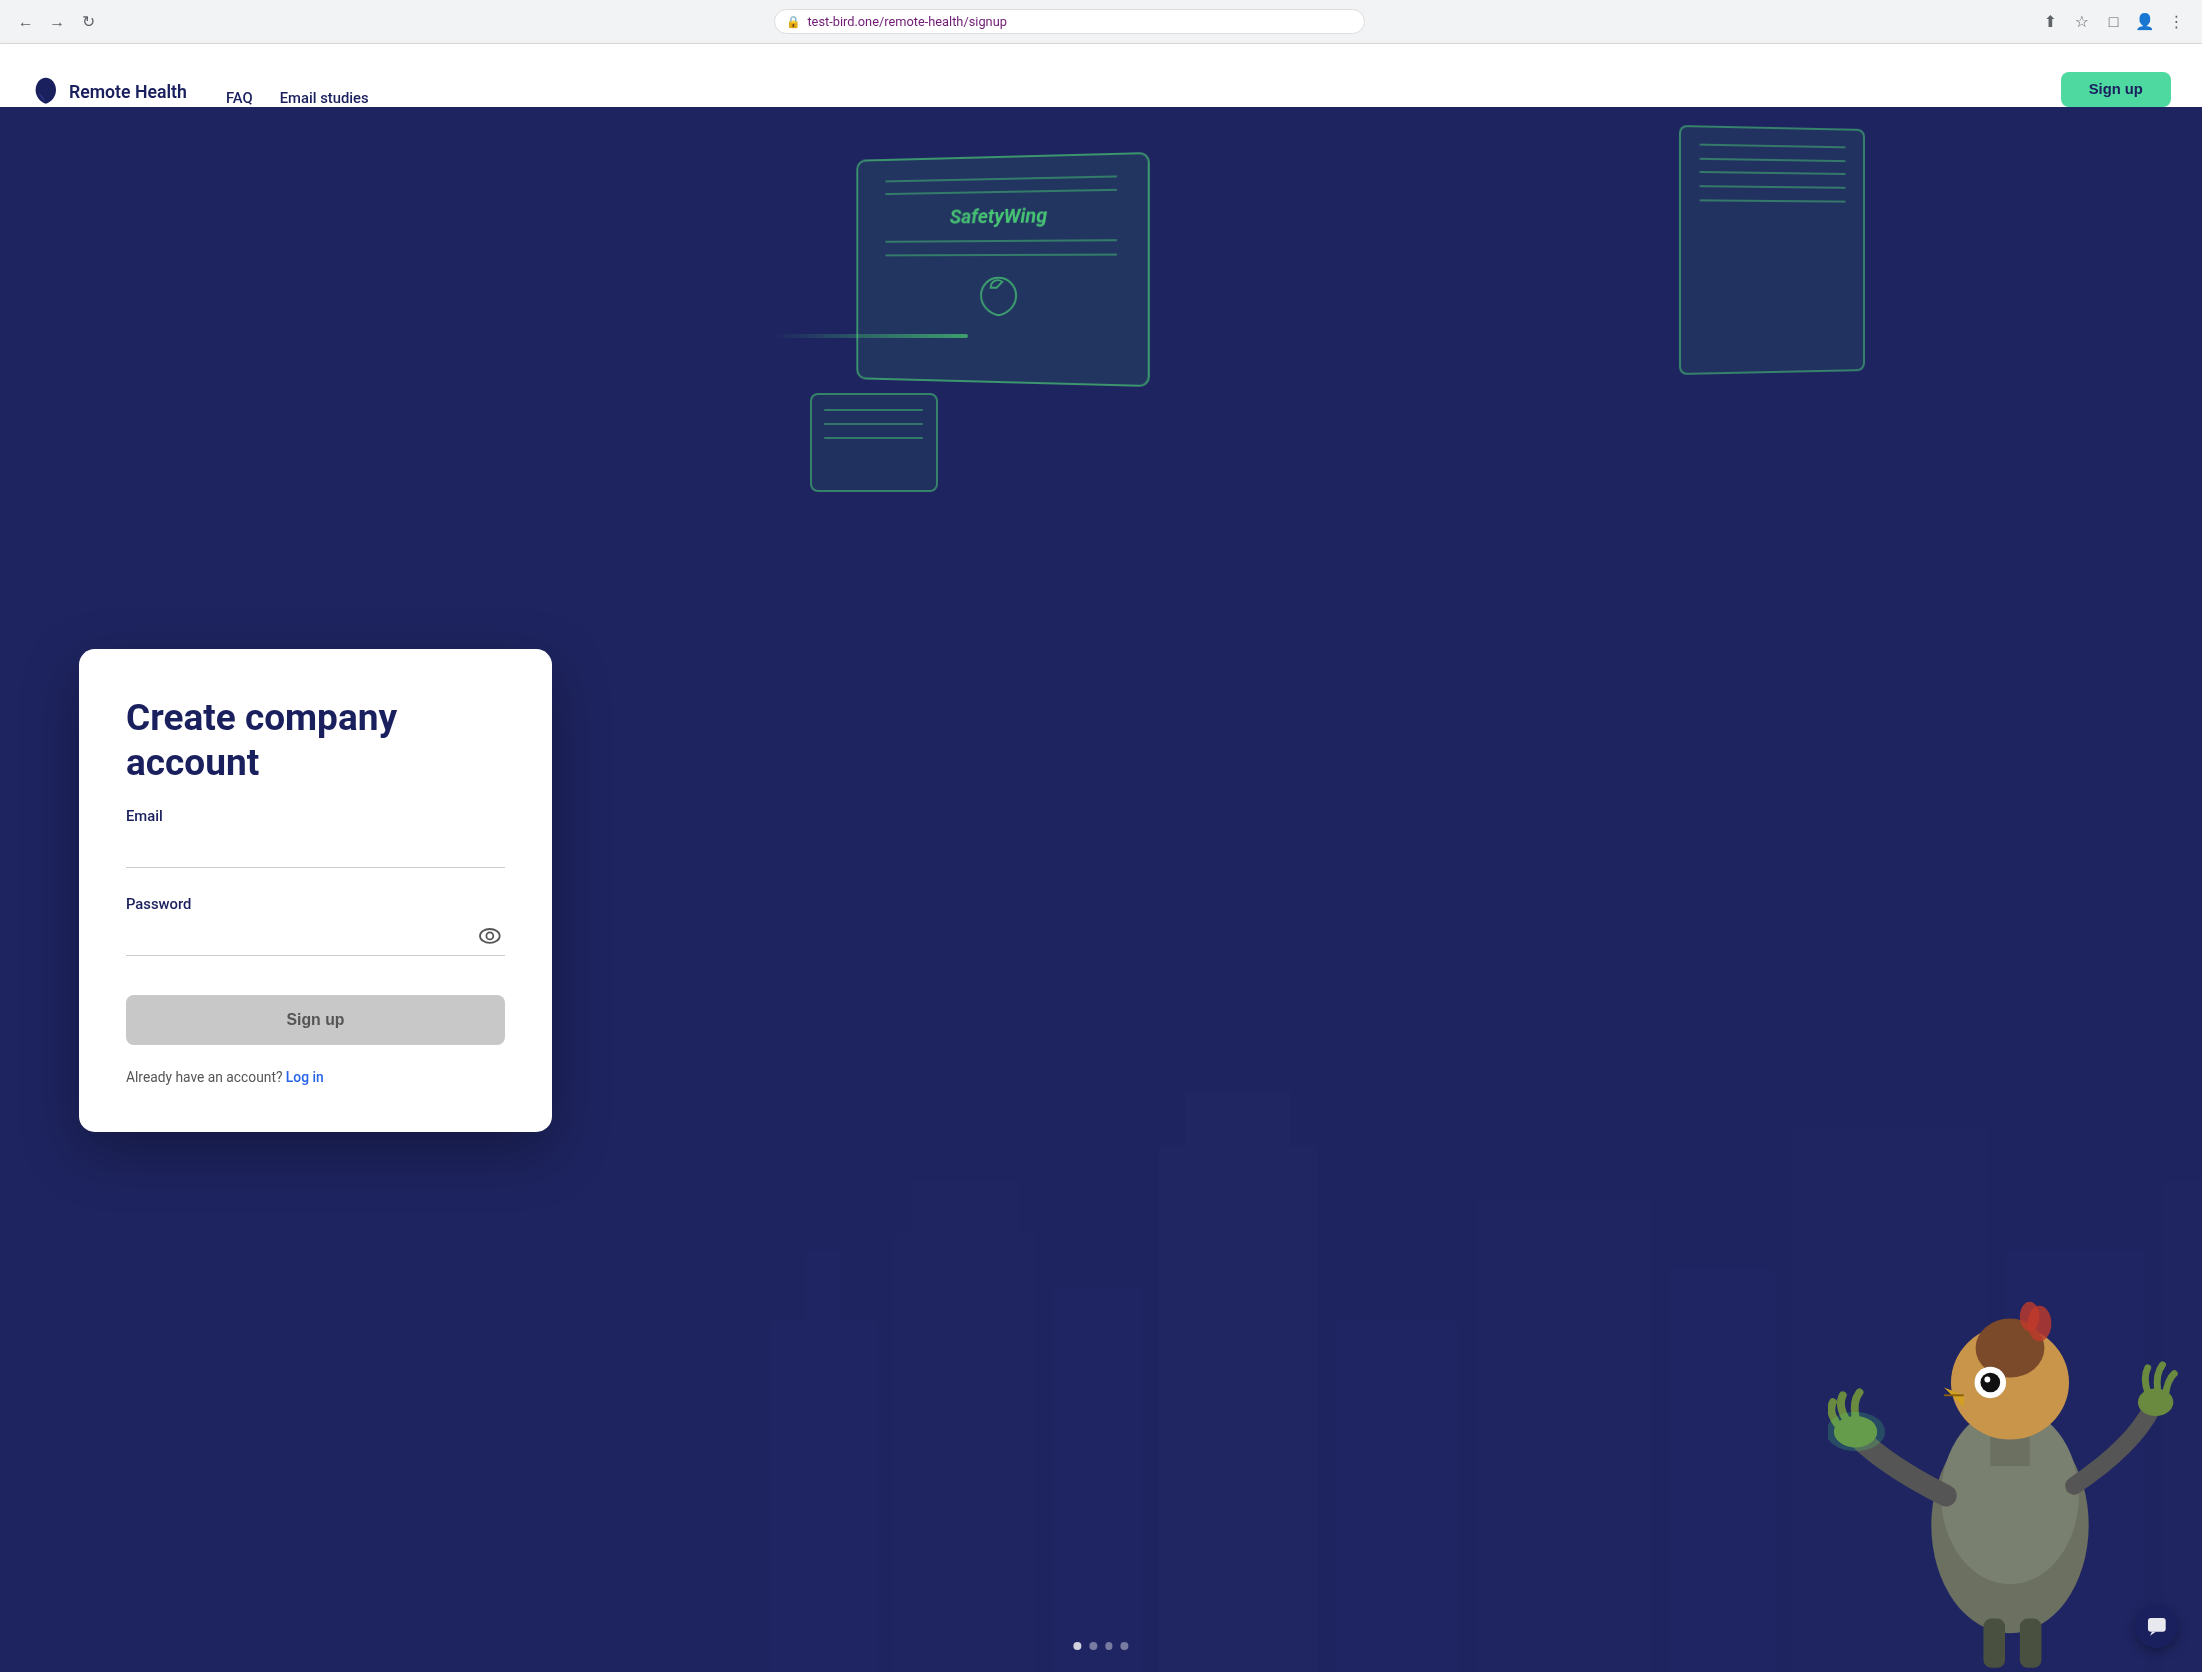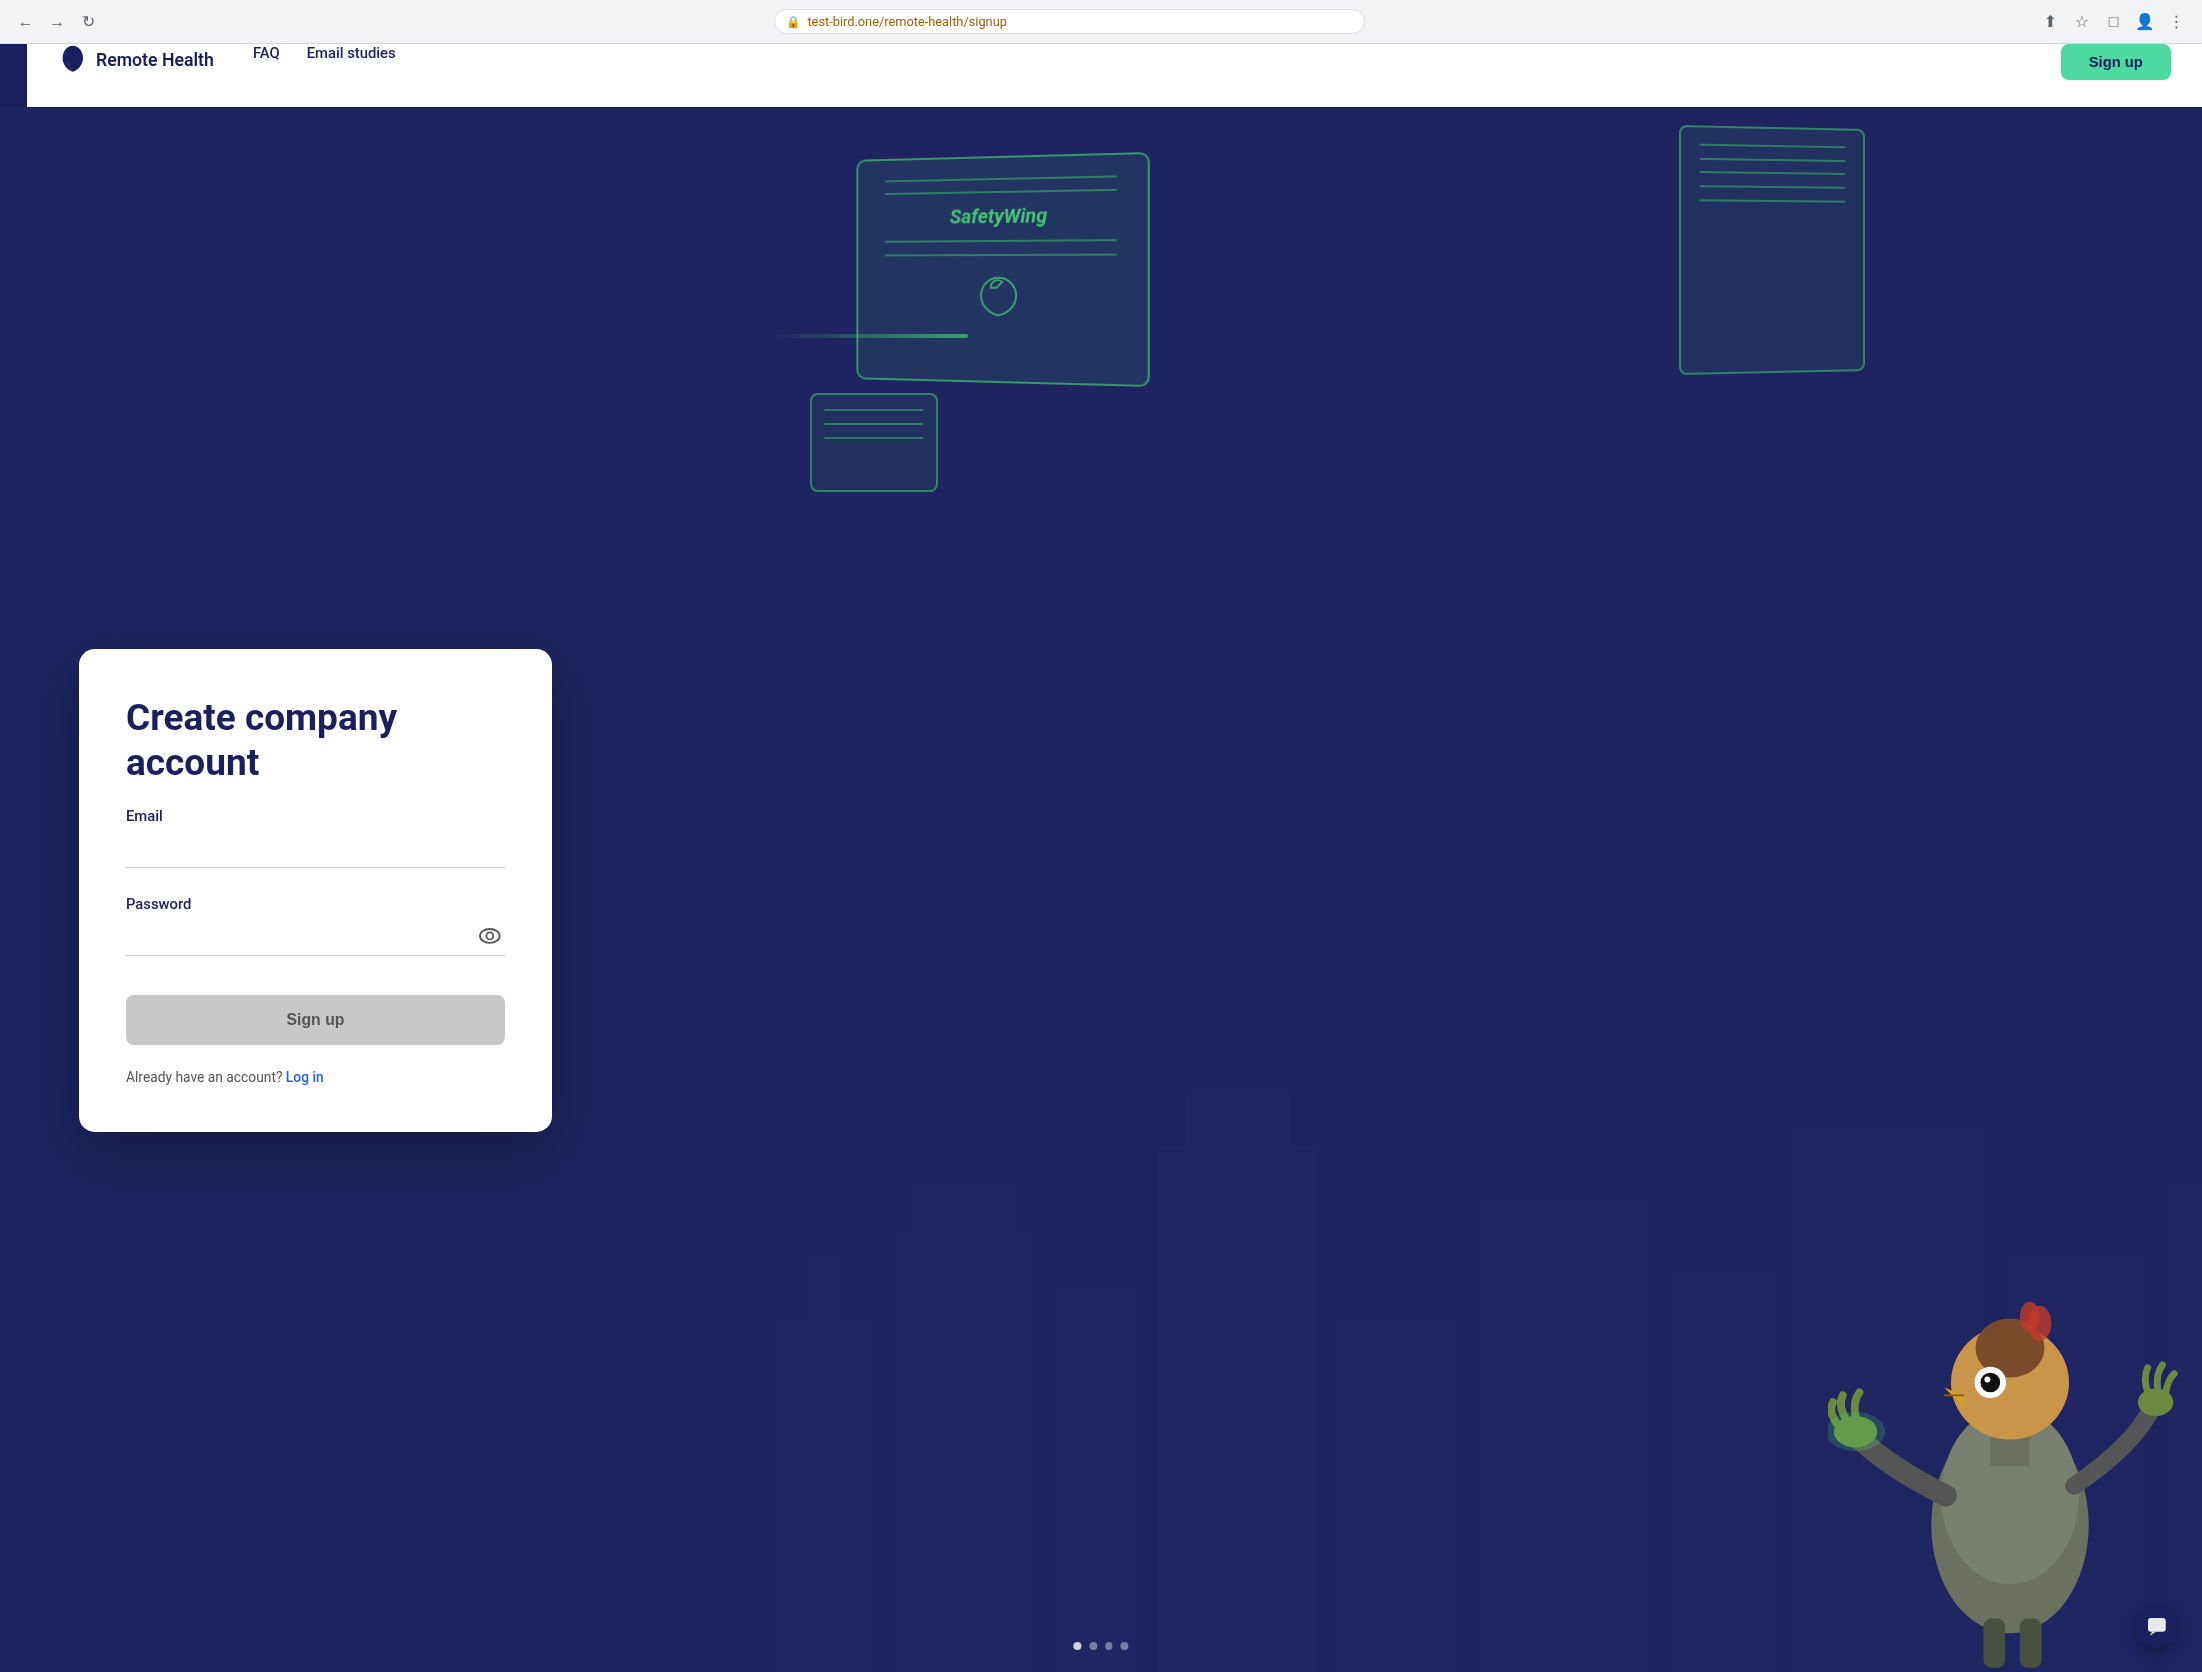--- a/index.html
+++ b/index.html
@@ -54,21 +54,21 @@
       margin: 0 auto;
     }
 
     .lock-icon {
       color: #5f6368;
       font-size: 11.8px;
     }
 
     .address-text {
       font-size: 12.8px;
-      color: #a16207;
+      color: #701a75;
       flex: 1;
     }
 
     .browser-actions {
       display: flex;
       gap: 3.9px;
       align-items: center;
     }
 
     .browser-action-btn {
@@ -82,25 +82,24 @@
       align-items: center;
       justify-content: center;
       color: #5f6368;
       font-size: 15.8px;
     }
 
     
     .navbar {
       background: #fff;
       display: flex;
-      align-items: flex-start;
+      align-items: flex-end;
       padding: 0 31.5px;
       height: 63px;
       box-shadow: 0 1px 3.9px rgba(0,0,0,0.1);
-      margin-left: 27px;
     }
 
     .logo-area {
       display: flex;
       align-items: center;
       gap: 9.9px;
       margin-right: 39px;
       cursor: pointer;
     }
 

